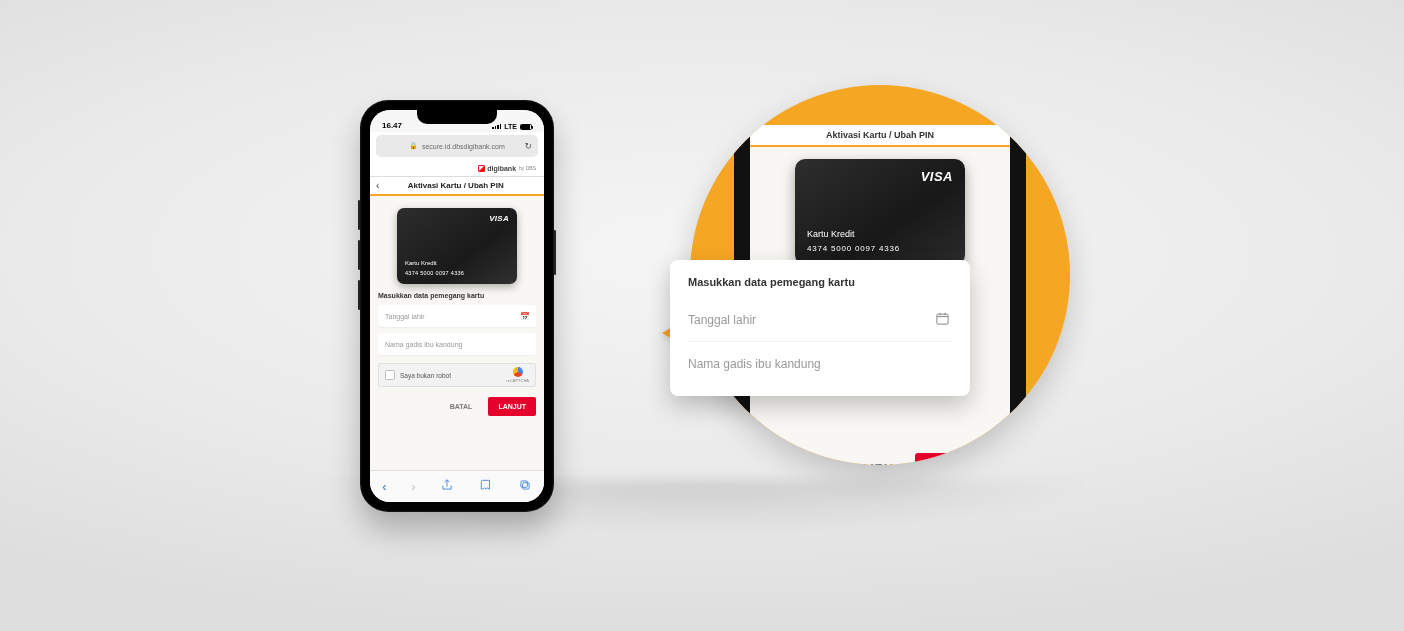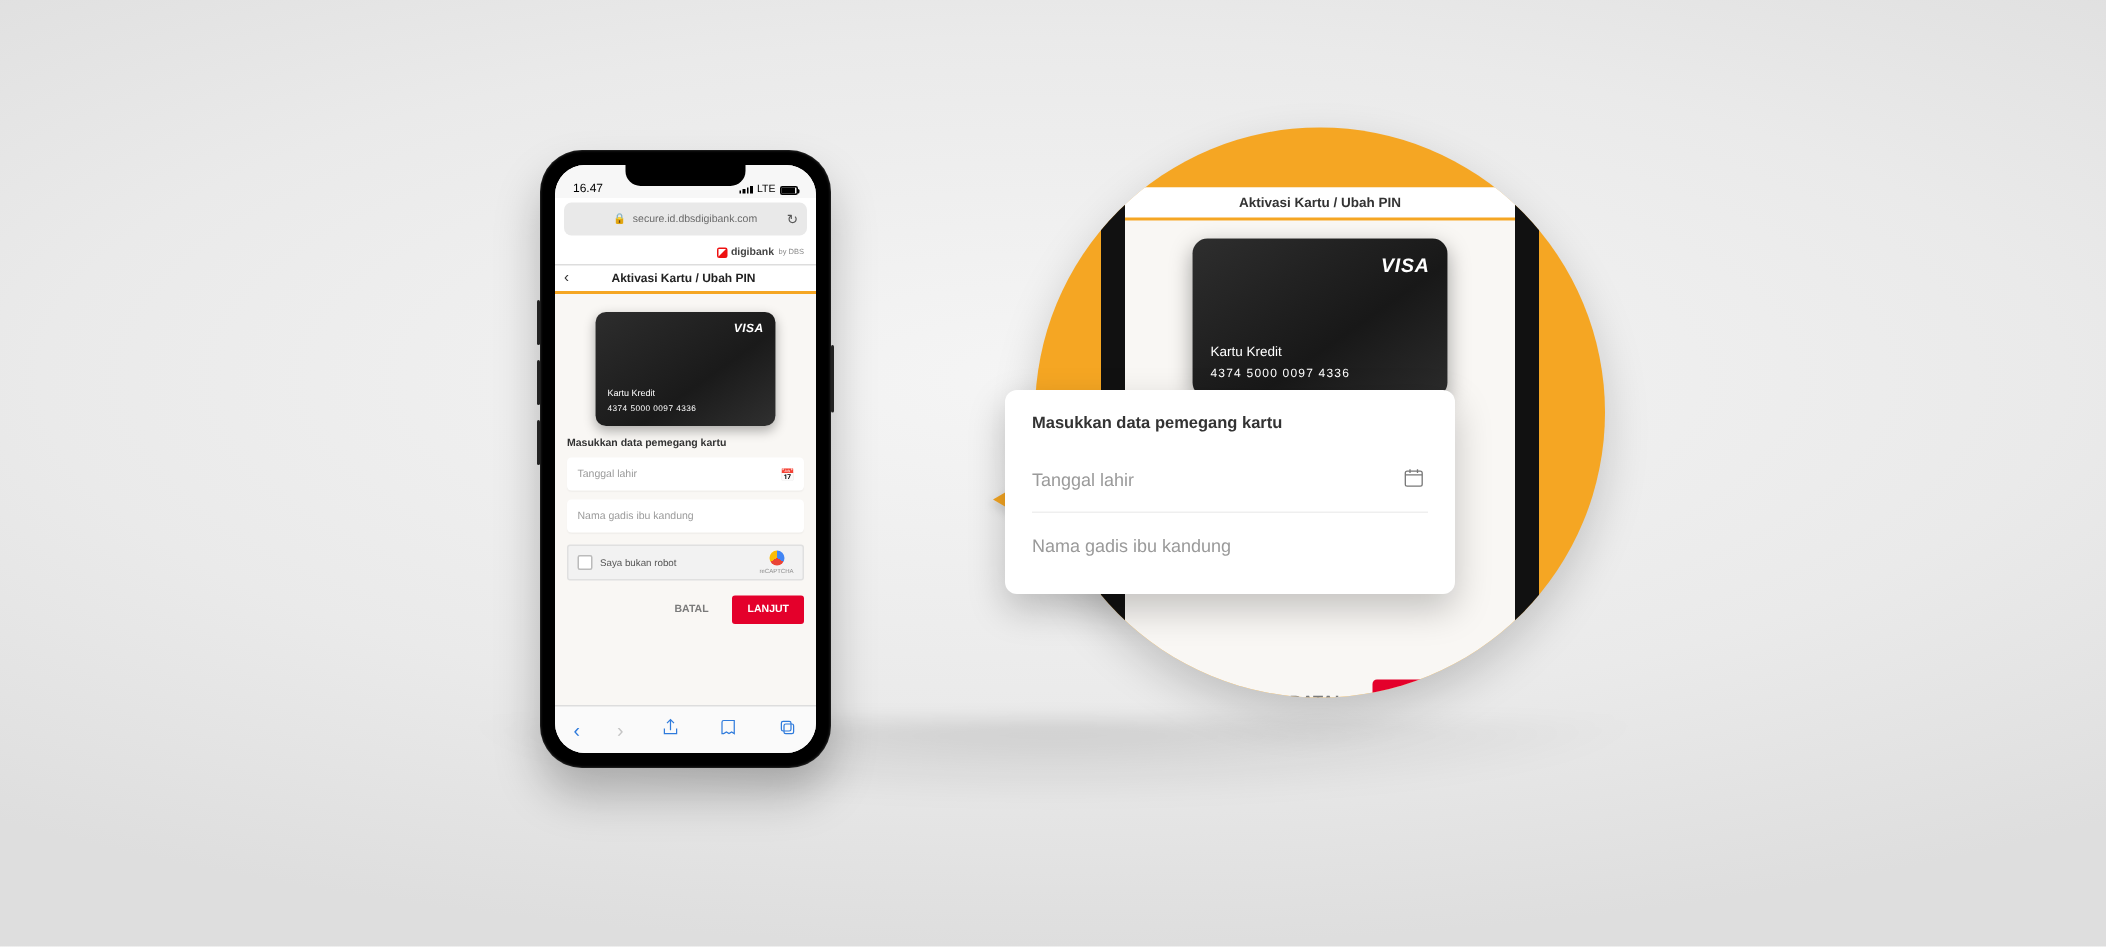--- a/index.html
+++ b/index.html
@@ -28,21 +28,21 @@
   .notch {
     position:absolute; top:10px; left:50%; transform:translateX(-50%);
     width:80px; height:14px; background:#000; border-radius: 0 0 10px 10px; z-index:5;
   }
   .screen {
     width:100%; height:100%; background:#fff; border-radius:20px; overflow:hidden;
     display:flex; flex-direction:column; position:relative;
   }
   .status-bar {
     height:22px; background:#f7f7f7; display:flex; justify-content:space-between;
-    align-items:flex-end; padding:0 12px 2px; font-size:8px; font-weight:400;
+    align-items:flex-end; padding:0 12px 2px; font-size:8px; font-weight:700;
   }
   .status-right { display:flex; align-items:center; gap:3px; font-size:7px; }
   .sig { display:inline-flex; gap:1px; align-items:flex-end; }
   .sig i { width:1.5px; background:#000; display:block; }
   .sig i:nth-child(1){height:2px} .sig i:nth-child(2){height:3px}
   .sig i:nth-child(3){height:4px} .sig i:nth-child(4){height:5px}
   .batt { width:12px; height:6px; border:0.8px solid #000; border-radius:1.5px; position:relative; }
   .batt:after { content:""; position:absolute; right:-2px; top:1px; width:1px; height:3px; background:#000; border-radius:0 1px 1px 0; }
   .batt i { display:block; width:9px; height:100%; background:#000; }
 

